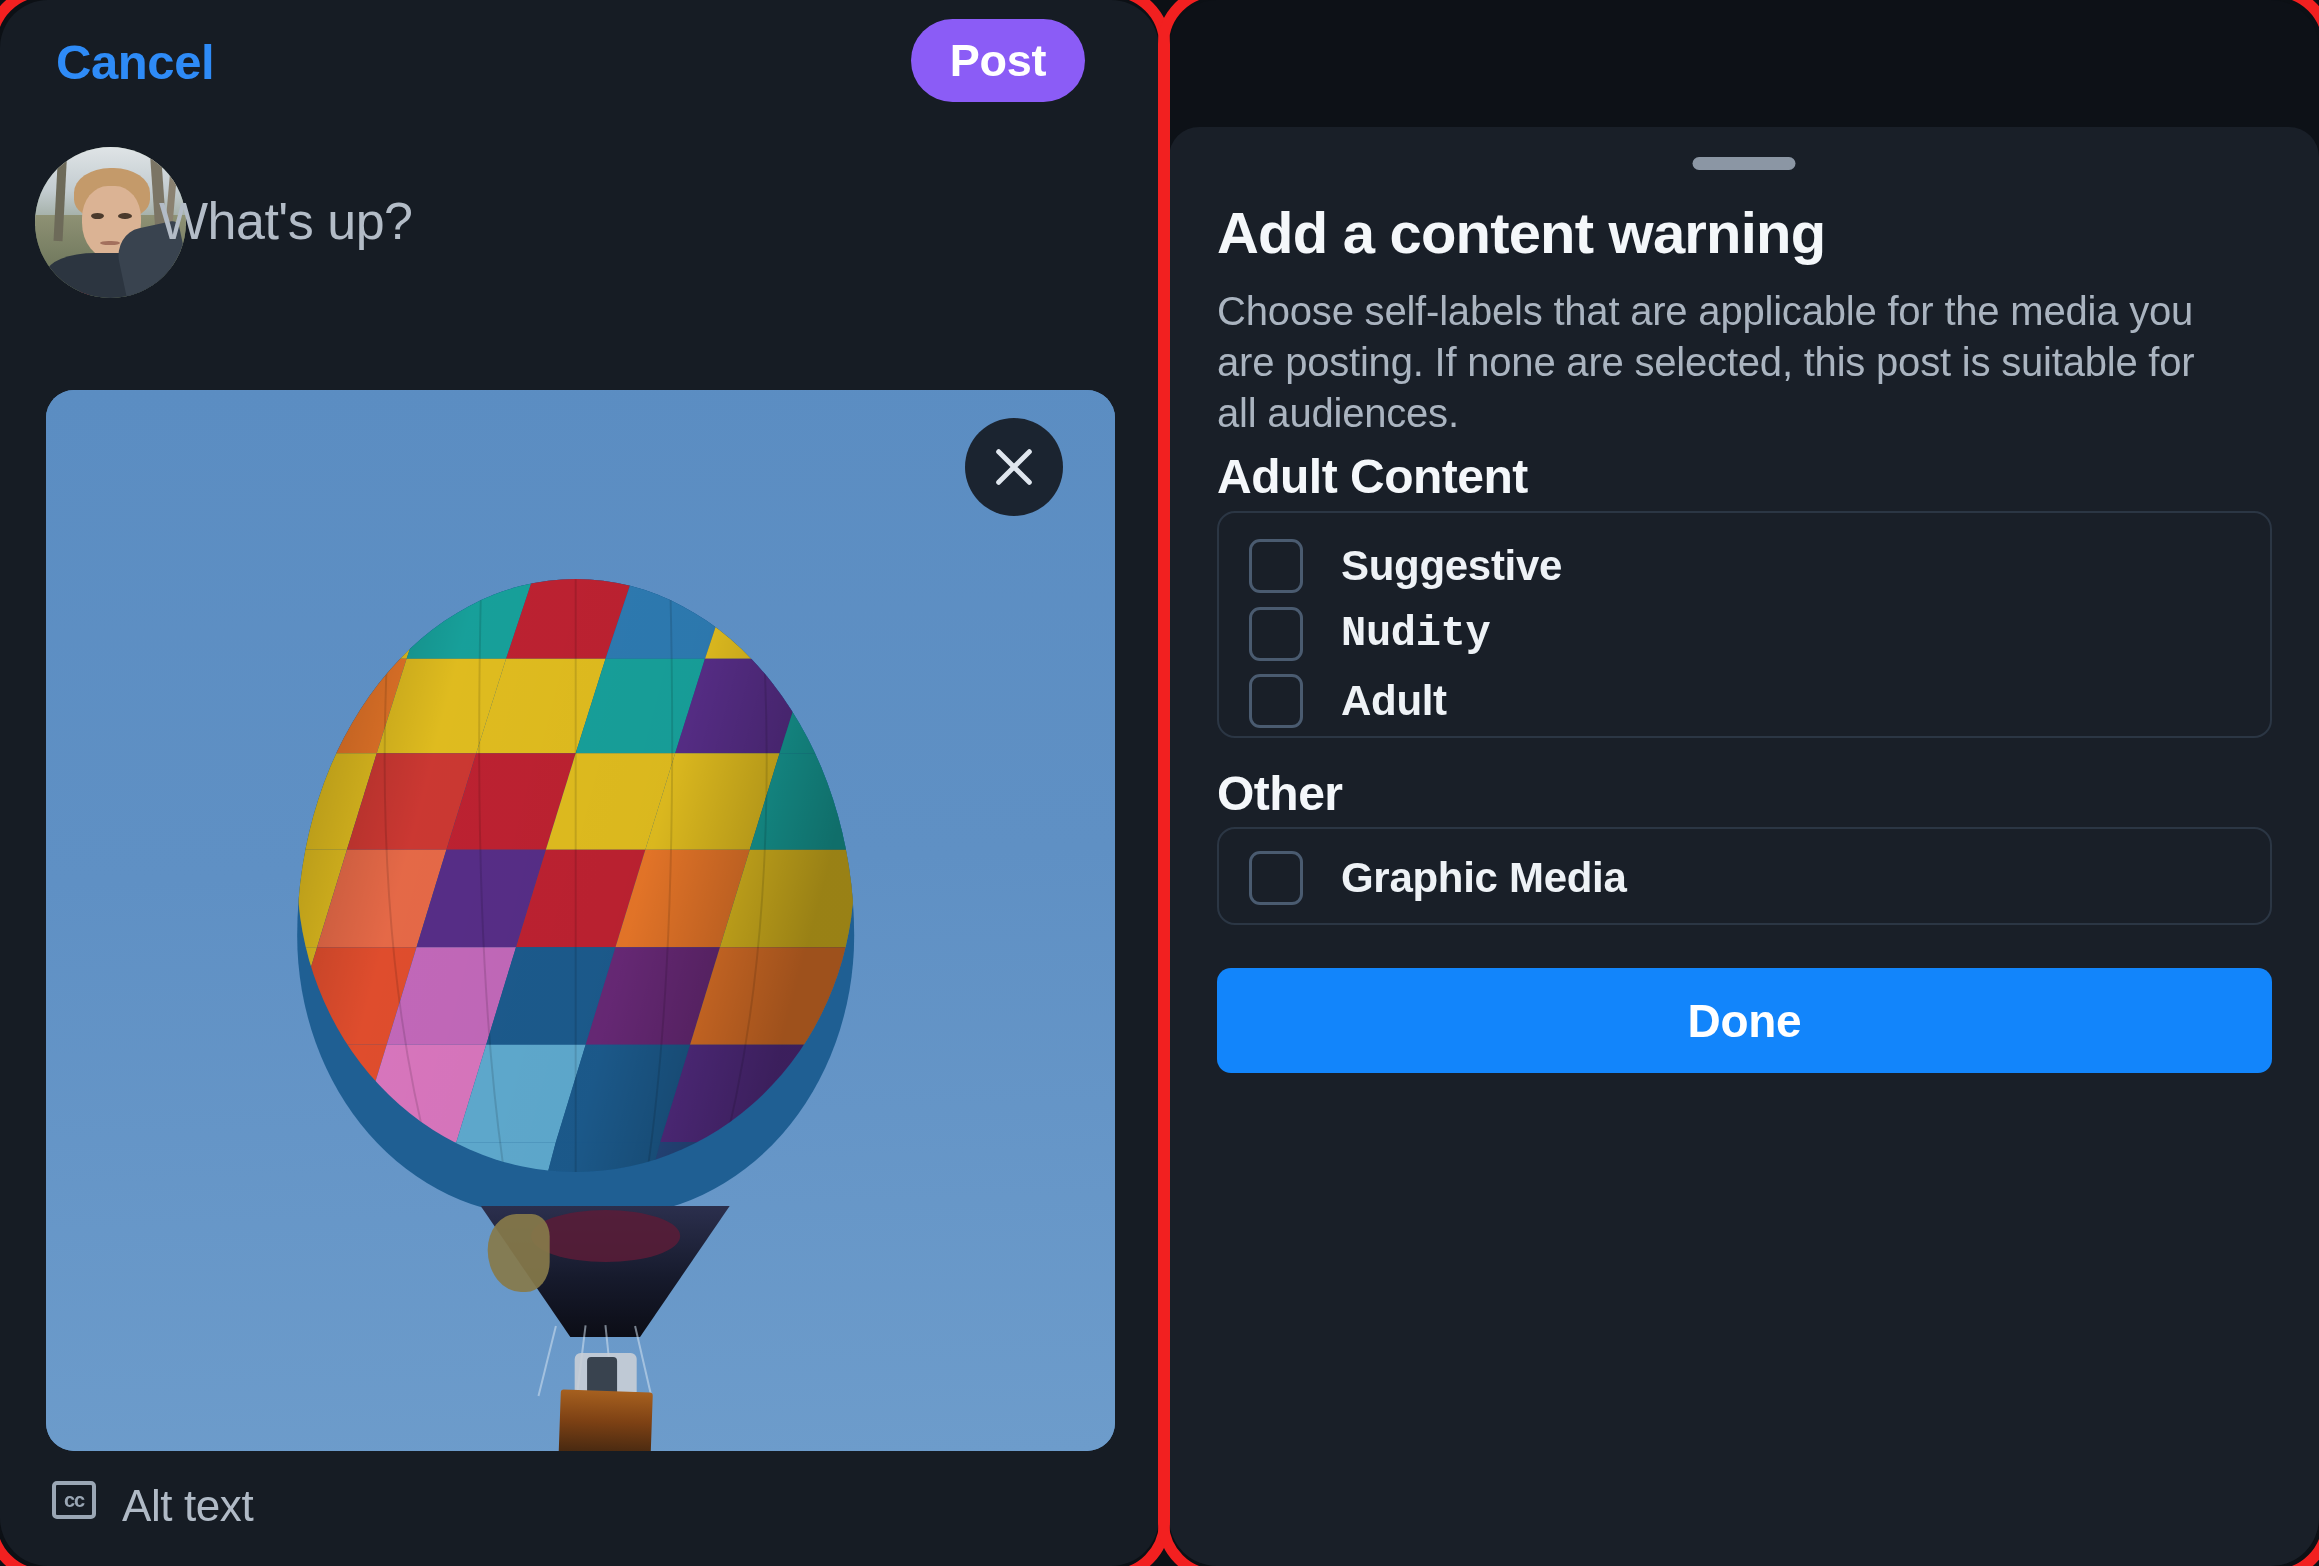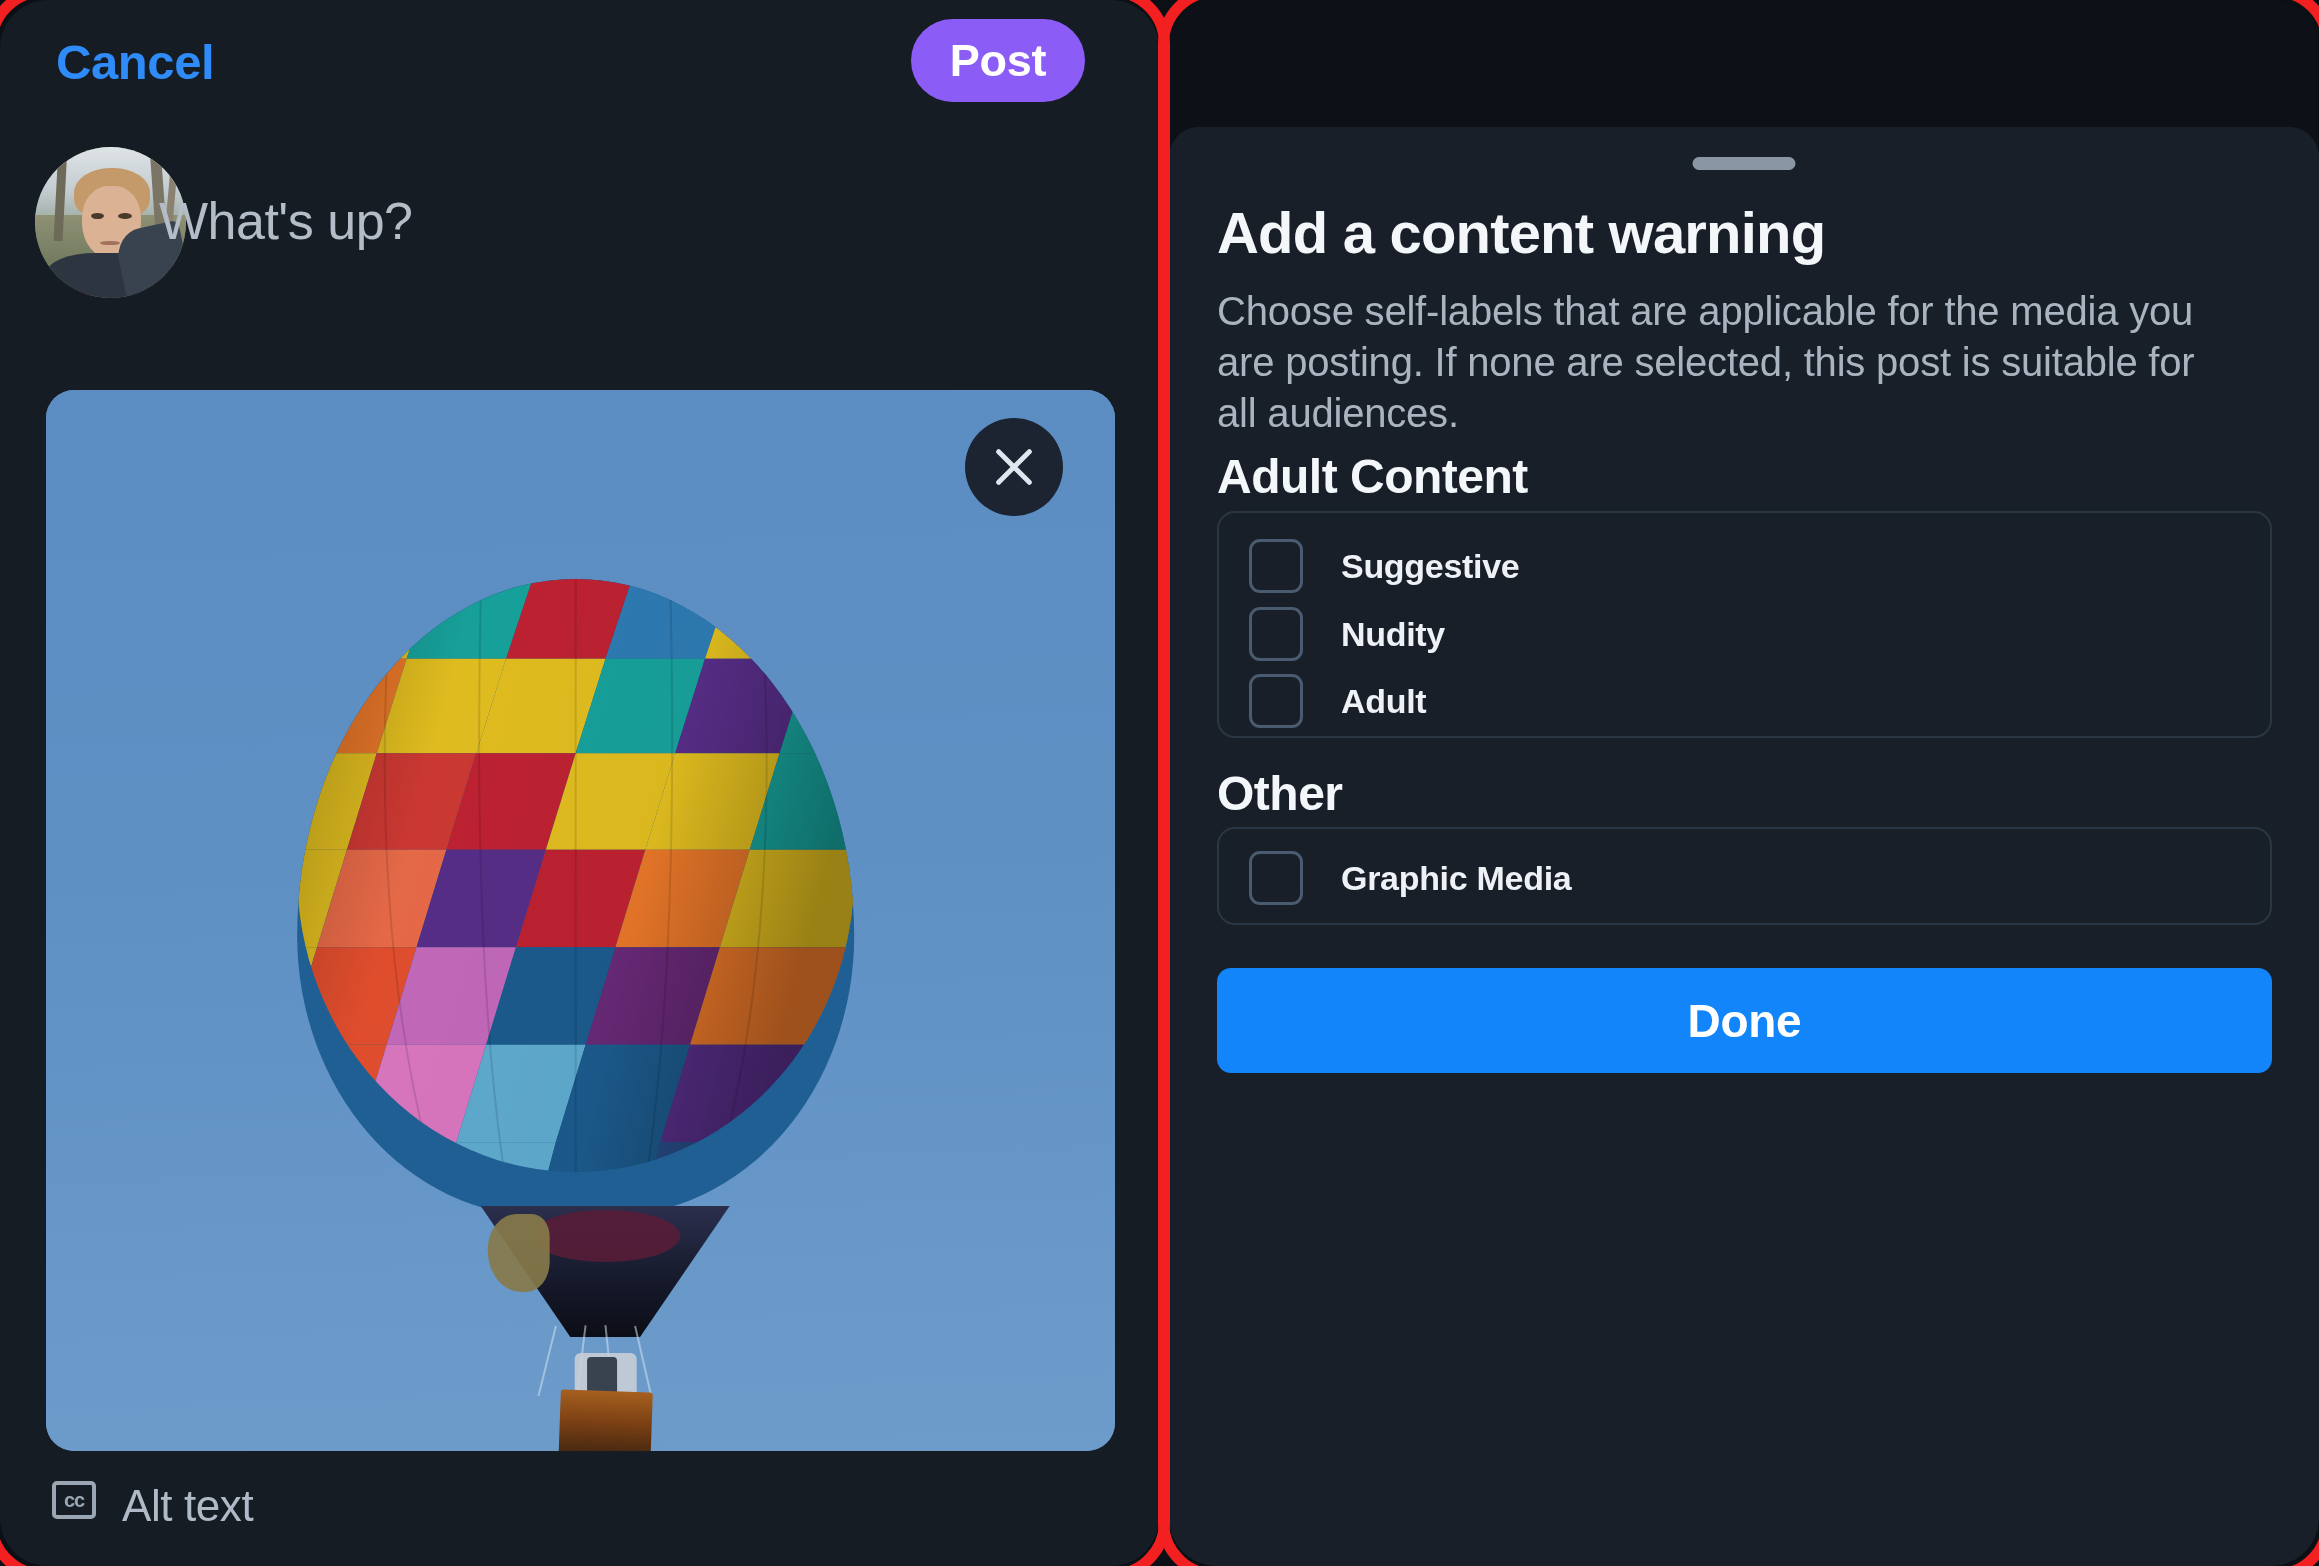--- a/index.html
+++ b/index.html
@@ -199,21 +199,21 @@
 
   .opt-row {
     position:absolute; left:30px;
     display:flex; align-items:center; gap:38px;
   }
   .checkbox {
     width:54px; height:54px; border-radius:11px;
     border:3px solid #4a5b70; background:transparent; flex:0 0 auto;
   }
   .opt-label {
-    font-size:34px; font-weight:700; color:#eef2f6; letter-spacing:-0.3px;
+    font-size:42px; font-weight:700; color:#eef2f6; letter-spacing:-0.3px;
     white-space:nowrap;
   }
 
   .done-btn {
     position:absolute; left:0; top:841px;
     width:1055px; height:105px; border-radius:14px;
     background:#1285fb;
     display:flex; align-items:center; justify-content:center;
     font-size:46px; font-weight:700; color:#ffffff; letter-spacing:-0.3px;
   }
@@ -369,21 +369,21 @@
       <div class="sheet-inner">
         <div class="sheet-title">Add a content warning</div>
         <div class="sheet-desc">Choose self-labels that are applicable for the media you are posting. If none are selected, this post is suitable for all audiences.</div>
 
         <div class="section-heading h-adult">Adult Content</div>
         <div class="opt-group g-adult">
           <div class="opt-row" style="top:26px;">
             <div class="checkbox"></div>
             <div class="opt-label">Suggestive</div>
           </div>
-          <div class="opt-row" style="top:94px;">
+          <div class="opt-row" style="top:94px;font-family:Liberation Mono, monospace;">
             <div class="checkbox"></div>
             <div class="opt-label">Nudity</div>
           </div>
           <div class="opt-row" style="top:161px;">
             <div class="checkbox"></div>
             <div class="opt-label">Adult</div>
           </div>
         </div>
 
         <div class="section-heading h-other">Other</div>

